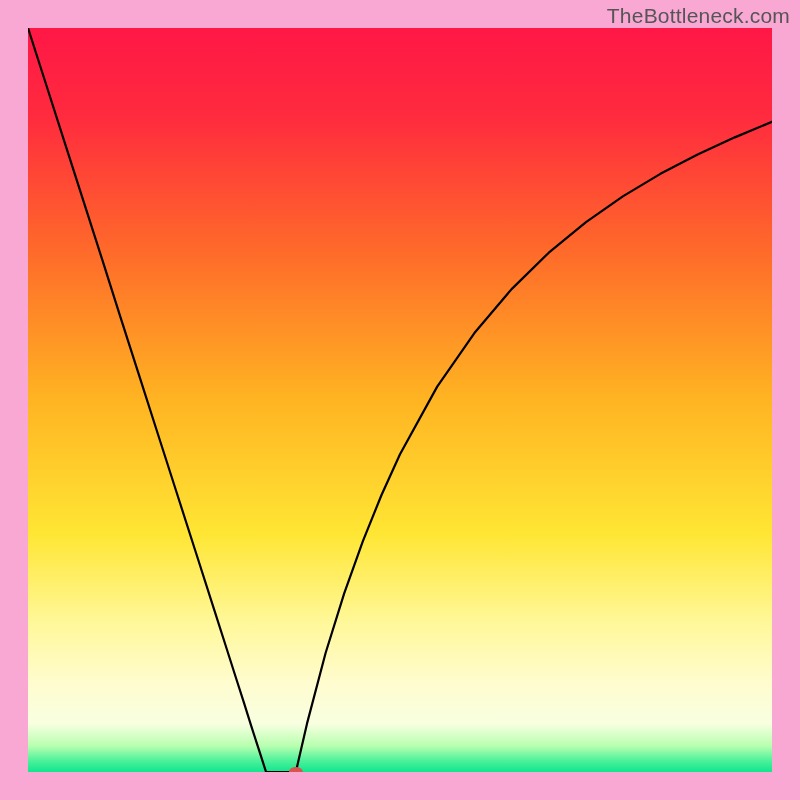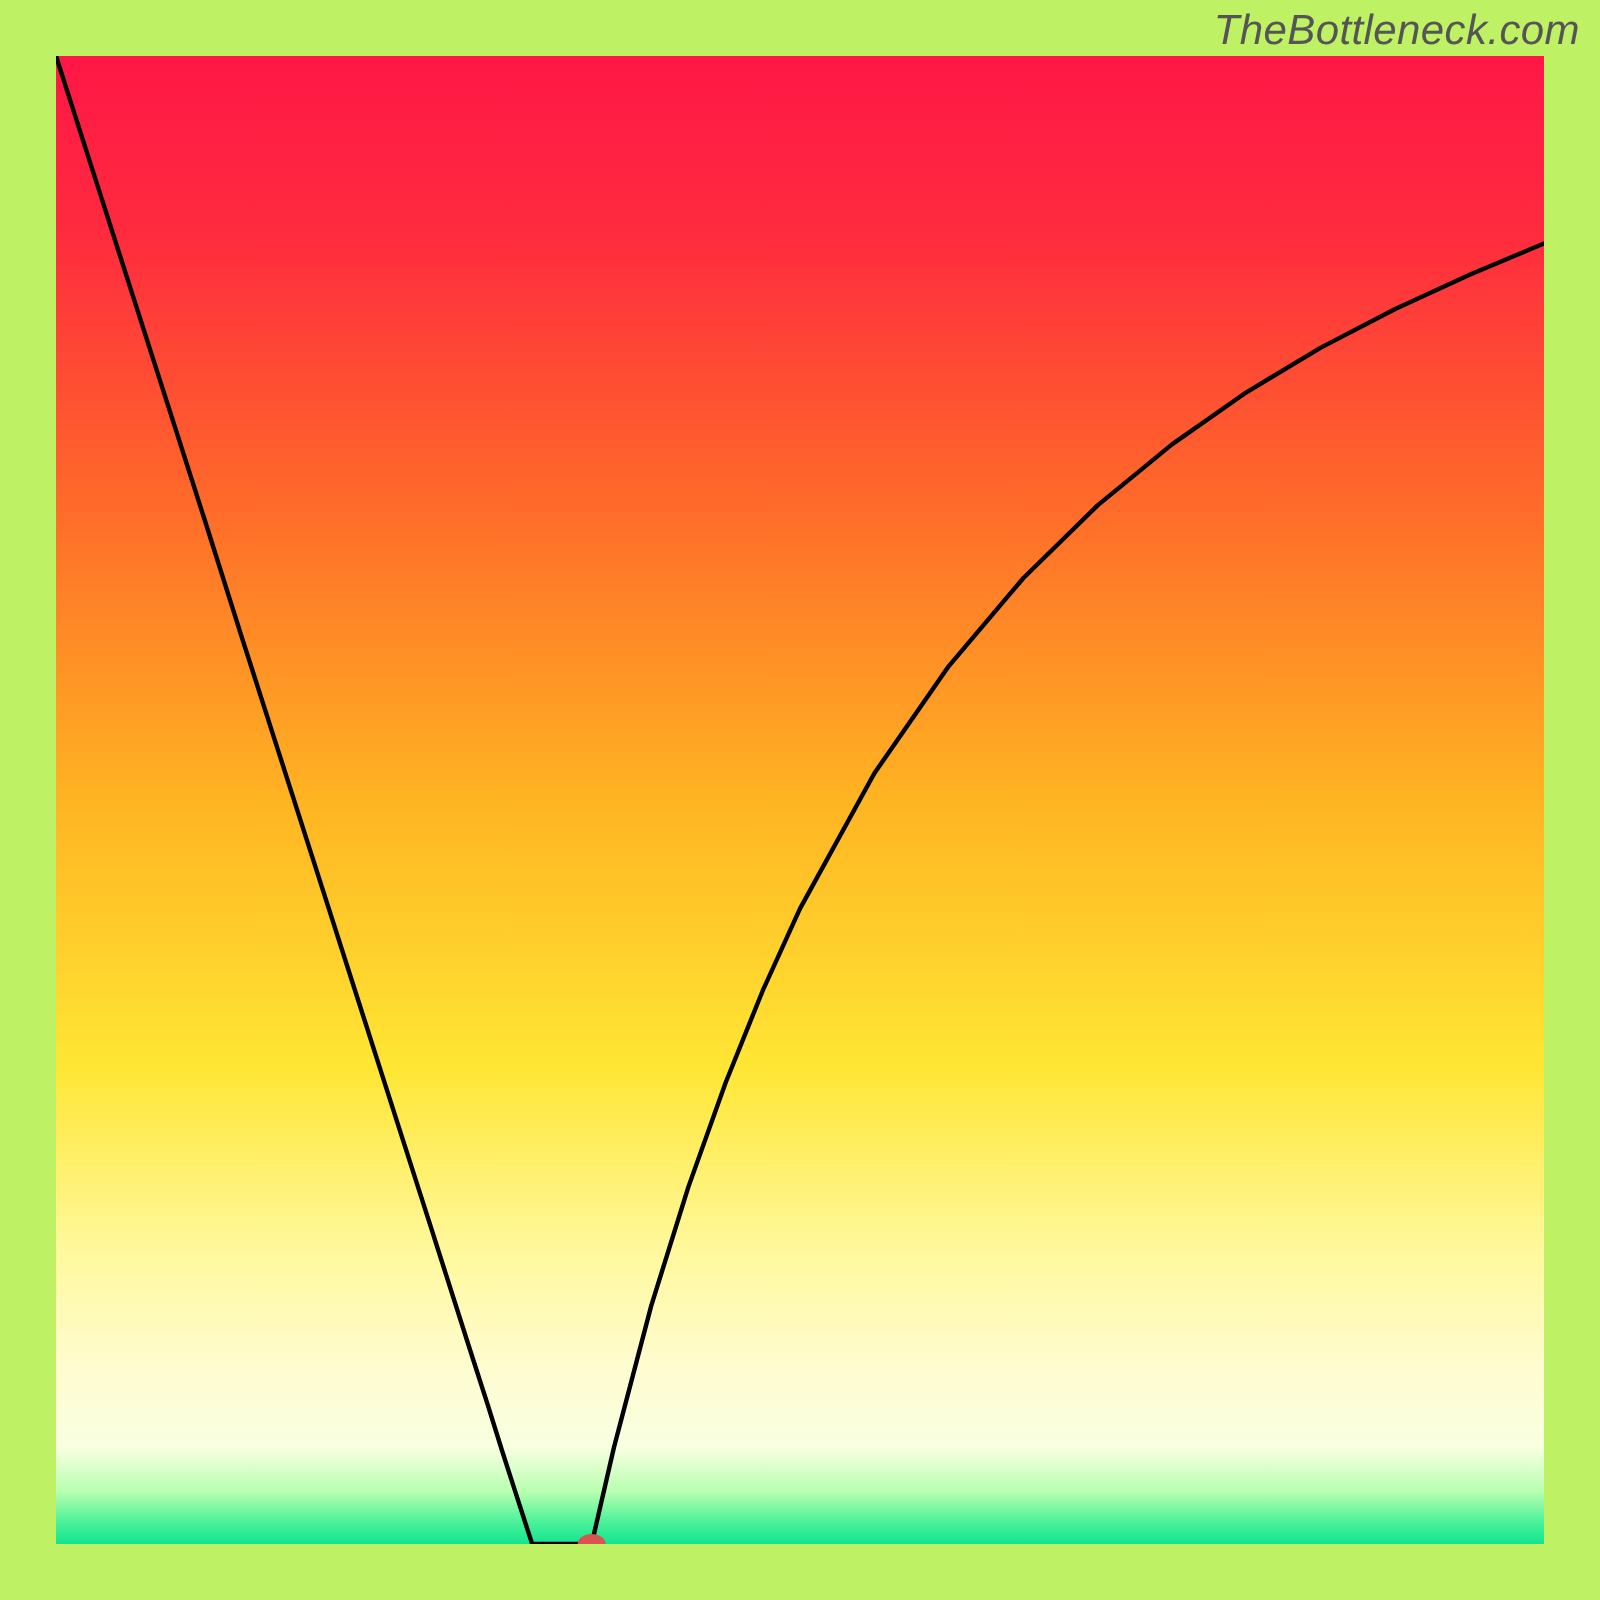--- a/index.html
+++ b/index.html
@@ -8,22 +8,21 @@
     width: 800px;
     height: 800px;
     background: #000;
     font-family: Arial, Helvetica, sans-serif;
     overflow: hidden;
   }
   .frame {
     position: relative;
     width: 800px;
     height: 800px;
-    background: #bef264;
-    font-style: italic;
+    background: #f9a8d4;
   }
   .plot {
     position: absolute;
     left: 28px;
     top: 28px;
     width: 744px;
     height: 744px;
     overflow: hidden;
   }
   .watermark {

